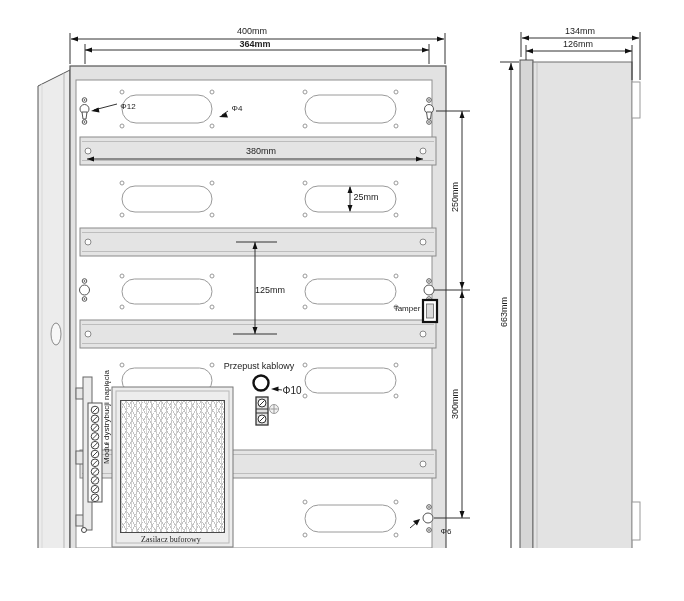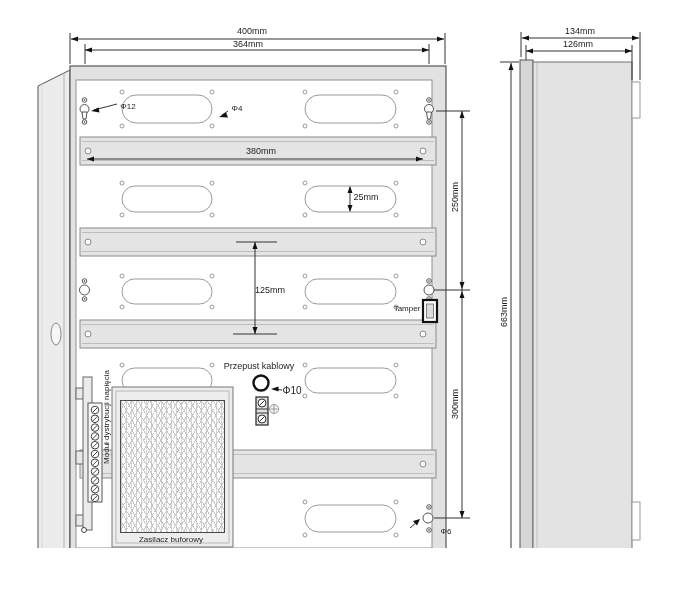--- a/index.html
+++ b/index.html
@@ -290,32 +290,32 @@
     <line x1="228" y1="111" x2="222" y2="115"></line>
     <polygon points="219,117 226,112.5 228,117.5" fill="#111" stroke="none"></polygon>
     <line x1="410" y1="528" x2="417" y2="522"></line>
     <polygon points="420,519 413,521 417,525.5" fill="#111" stroke="none"></polygon>
   </g>
 </svg>
 
 <div id="psu-hatch"></div>
 
 <div class="lbl" style="left:252px;top:31px;">400mm</div>
-<div class="lbl" style="left:248px;top:44px;">364mm</div>
+<div class="lbl" style="left:255px;top:44px;font-weight:bold;">364mm</div>
 <div class="lbl" style="left:261px;top:151px;">380mm</div>
 <div class="lbl" style="left:366px;top:197px;">25mm</div>
 <div class="lbl" style="left:270px;top:290px;">125mm</div>
 <div class="lbl rot" style="left:455px;top:197px;">250mm</div>
 <div class="lbl rot" style="left:455px;top:404px;">300mm</div>
 <div class="lbl rot" style="left:504px;top:312px;">663mm</div>
 <div class="lbl" style="left:580px;top:31px;">134mm</div>
 <div class="lbl" style="left:578px;top:44px;text-align:center;">126mm</div>
 
 <div class="lbl small" style="left:128px;top:107px;">Φ12</div>
 <div class="lbl small" style="left:237px;top:109px;">Φ4</div>
 <div class="lbl tiny" style="left:292px;top:391px;">Φ10</div>
 <div class="lbl small" style="left:409px;top:532px;margin-left:37px;">Φ6</div>
 <div class="lbl small" style="left:407px;top:309px;">Tamper</div>
 <div class="lbl" style="left:259px;top:366px;">Przepust kablowy</div>
 <div class="lbl rot small" style="left:107px;top:417px;">Moduł dystrybucji napięcia</div>
-<div class="lbl small" style="left:171px;top:540px;">Zasilacz buforowy</div>
+<div class="lbl small" style="left:171px;top:540px;font-family:Liberation Serif, serif;">Zasilacz buforowy</div>
 
 </div>
 
 </body></html>

